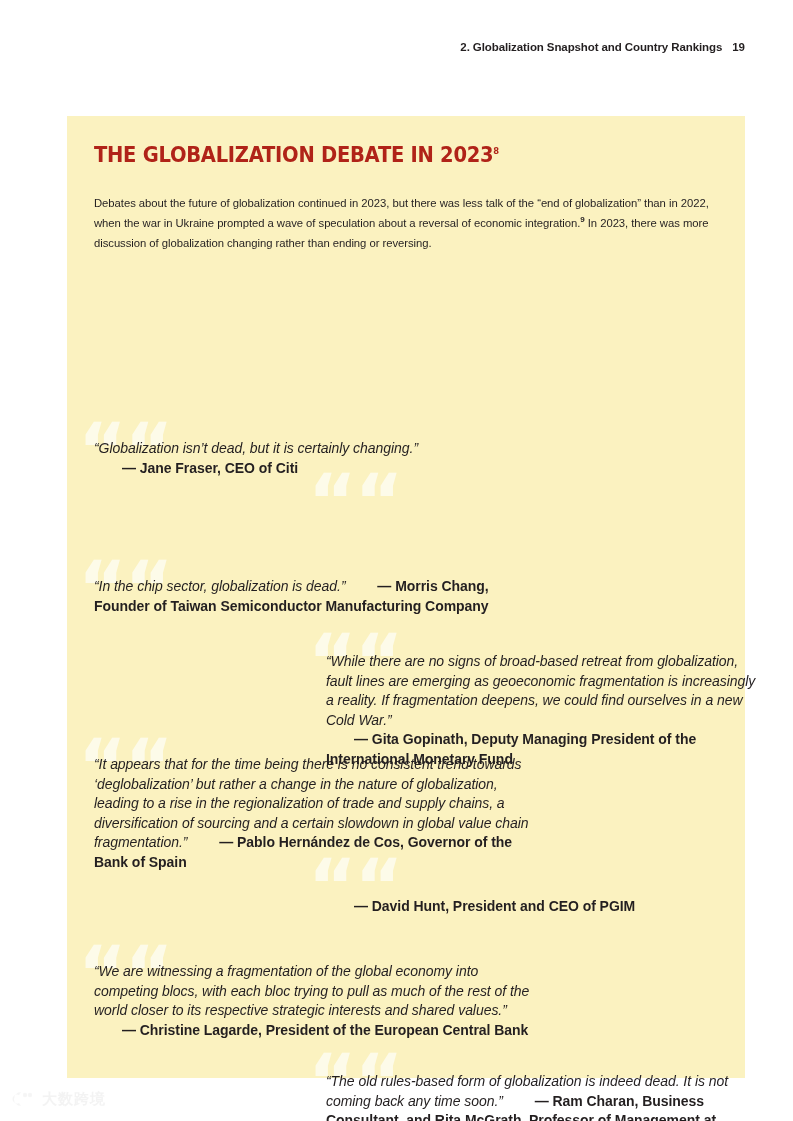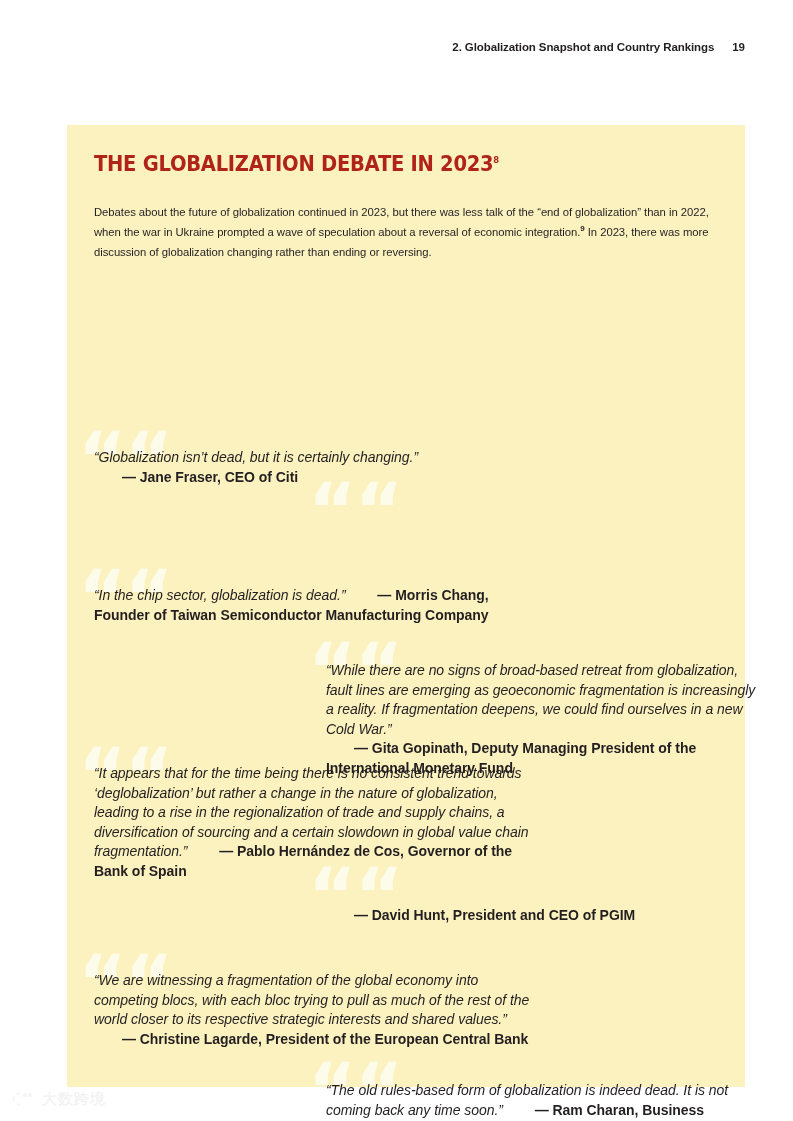--- a/index.html
+++ b/index.html
@@ -16,41 +16,41 @@
     color: #231f20;
   }
 
   
   .page-header {
     position: absolute;
     top: 41px;
     right: 48px;
     display: flex;
     align-items: baseline;
-    gap: 12px;
+    gap: 4px;
     white-space: nowrap;
   }
   .header-title {
     font-size: 11.5px;
     font-weight: bold;
     letter-spacing: -0.1px;
     color: #231f20;
   }
   .header-pagenum {
     font-size: 11.5px;
     font-weight: bold;
     color: #231f20;
     margin-left: 6px;
   }
 
   
   .panel {
     position: absolute;
     left: 67px;
-    top: 125px;
+    top: 116px;
     width: 678px;
     height: 962px;
     background: #fbf2c0;
   }
 
   .panel-inner {
     position: absolute;
     left: 27px;
     top: 0;
     right: 22px;

